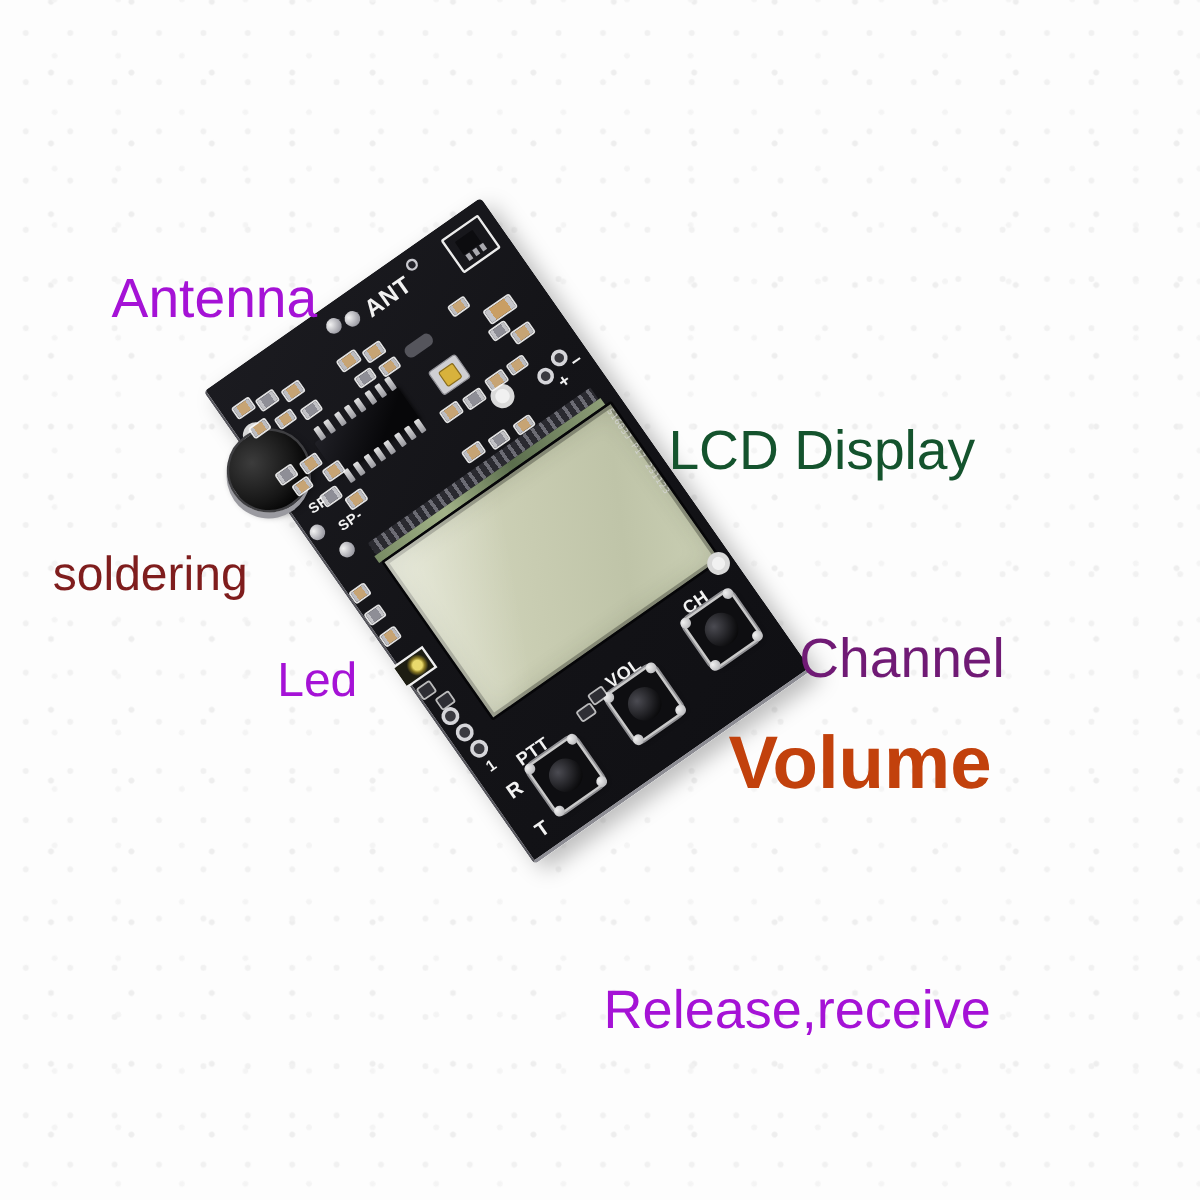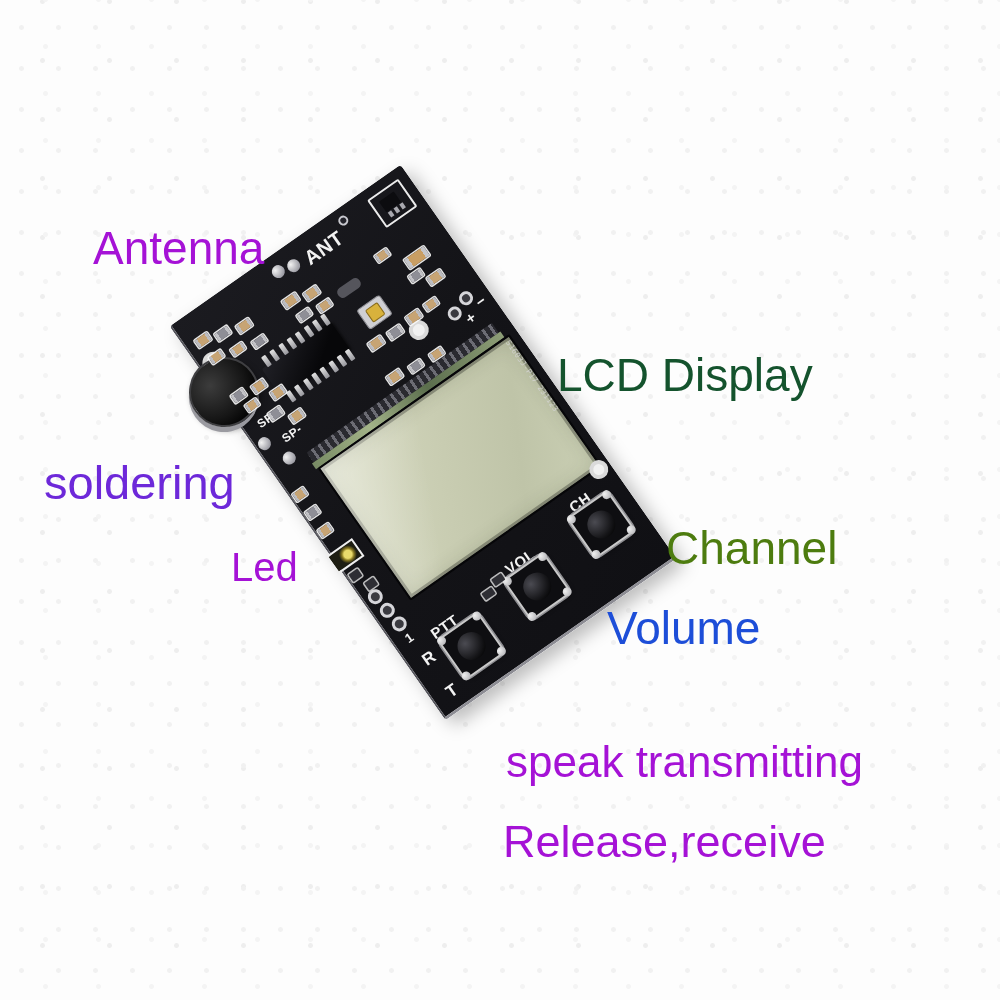--- a/index.html
+++ b/index.html
@@ -218,19 +218,18 @@
         <div class="smd t" style="left: 2px; top: 252px; width: 13px; height: 9px;"></div>
         <div class="smd d" style="left: 2px; top: 306px; width: 11px; height: 9px;"></div>
         <div class="smd d" style="left: 10px; top: 322px; width: 11px; height: 9px;"></div>
         <div class="smd d" style="left: 100px; top: 398px; width: 12px; height: 8px;"></div>
         <div class="smd d" style="left: 116px; top: 392px; width: 12px; height: 8px;"></div>
       </div>
   </div>
 
   <div class="ann" style="left: 93px; top: 224px; font-size: 46px; color: rgb(165, 18, 214);">Antenna</div>
   <div class="ann" style="left: 557px; top: 351px; font-size: 46px; color: #14532d;">LCD Display</div>
-  <div class="ann" style="left: 44px; top: 458px; font-size: 47px; color: #6d28d9;">soldering</div>
+  <div class="ann" style="left: 44px; top: 458px; font-size: 40px; color: #7f1d1d;">soldering</div>
   <div class="ann" style="left: 231px; top: 546px; font-size: 40px; color: rgb(165, 18, 214);">Led</div>
-  <div class="ann" style="left: 666px; top: 524px; font-size: 46px; color: #4d7c0f;">Channel</div>
-  <div class="ann" style="left: 607px; top: 604px; font-size: 46px; color: #1d4ed8;">Volume</div>
-  <div class="ann" style="left: 506px; top: 738px; font-size: 44px; color: rgb(165, 18, 214);">speak transmitting</div>
+  <div class="ann" style="left: 666px; top: 524px; font-size: 46px; color: #701a75;">Channel</div>
+  <div class="ann" style="left: 607px; top: 604px; font-size: 62px; color: #c2410c; font-weight: bold;">Volume</div>
   <div class="ann" style="left: 503px; top: 818px; font-size: 45px; color: rgb(165, 18, 214);">Release,receive</div>
 </div>
 
 </body></html>

